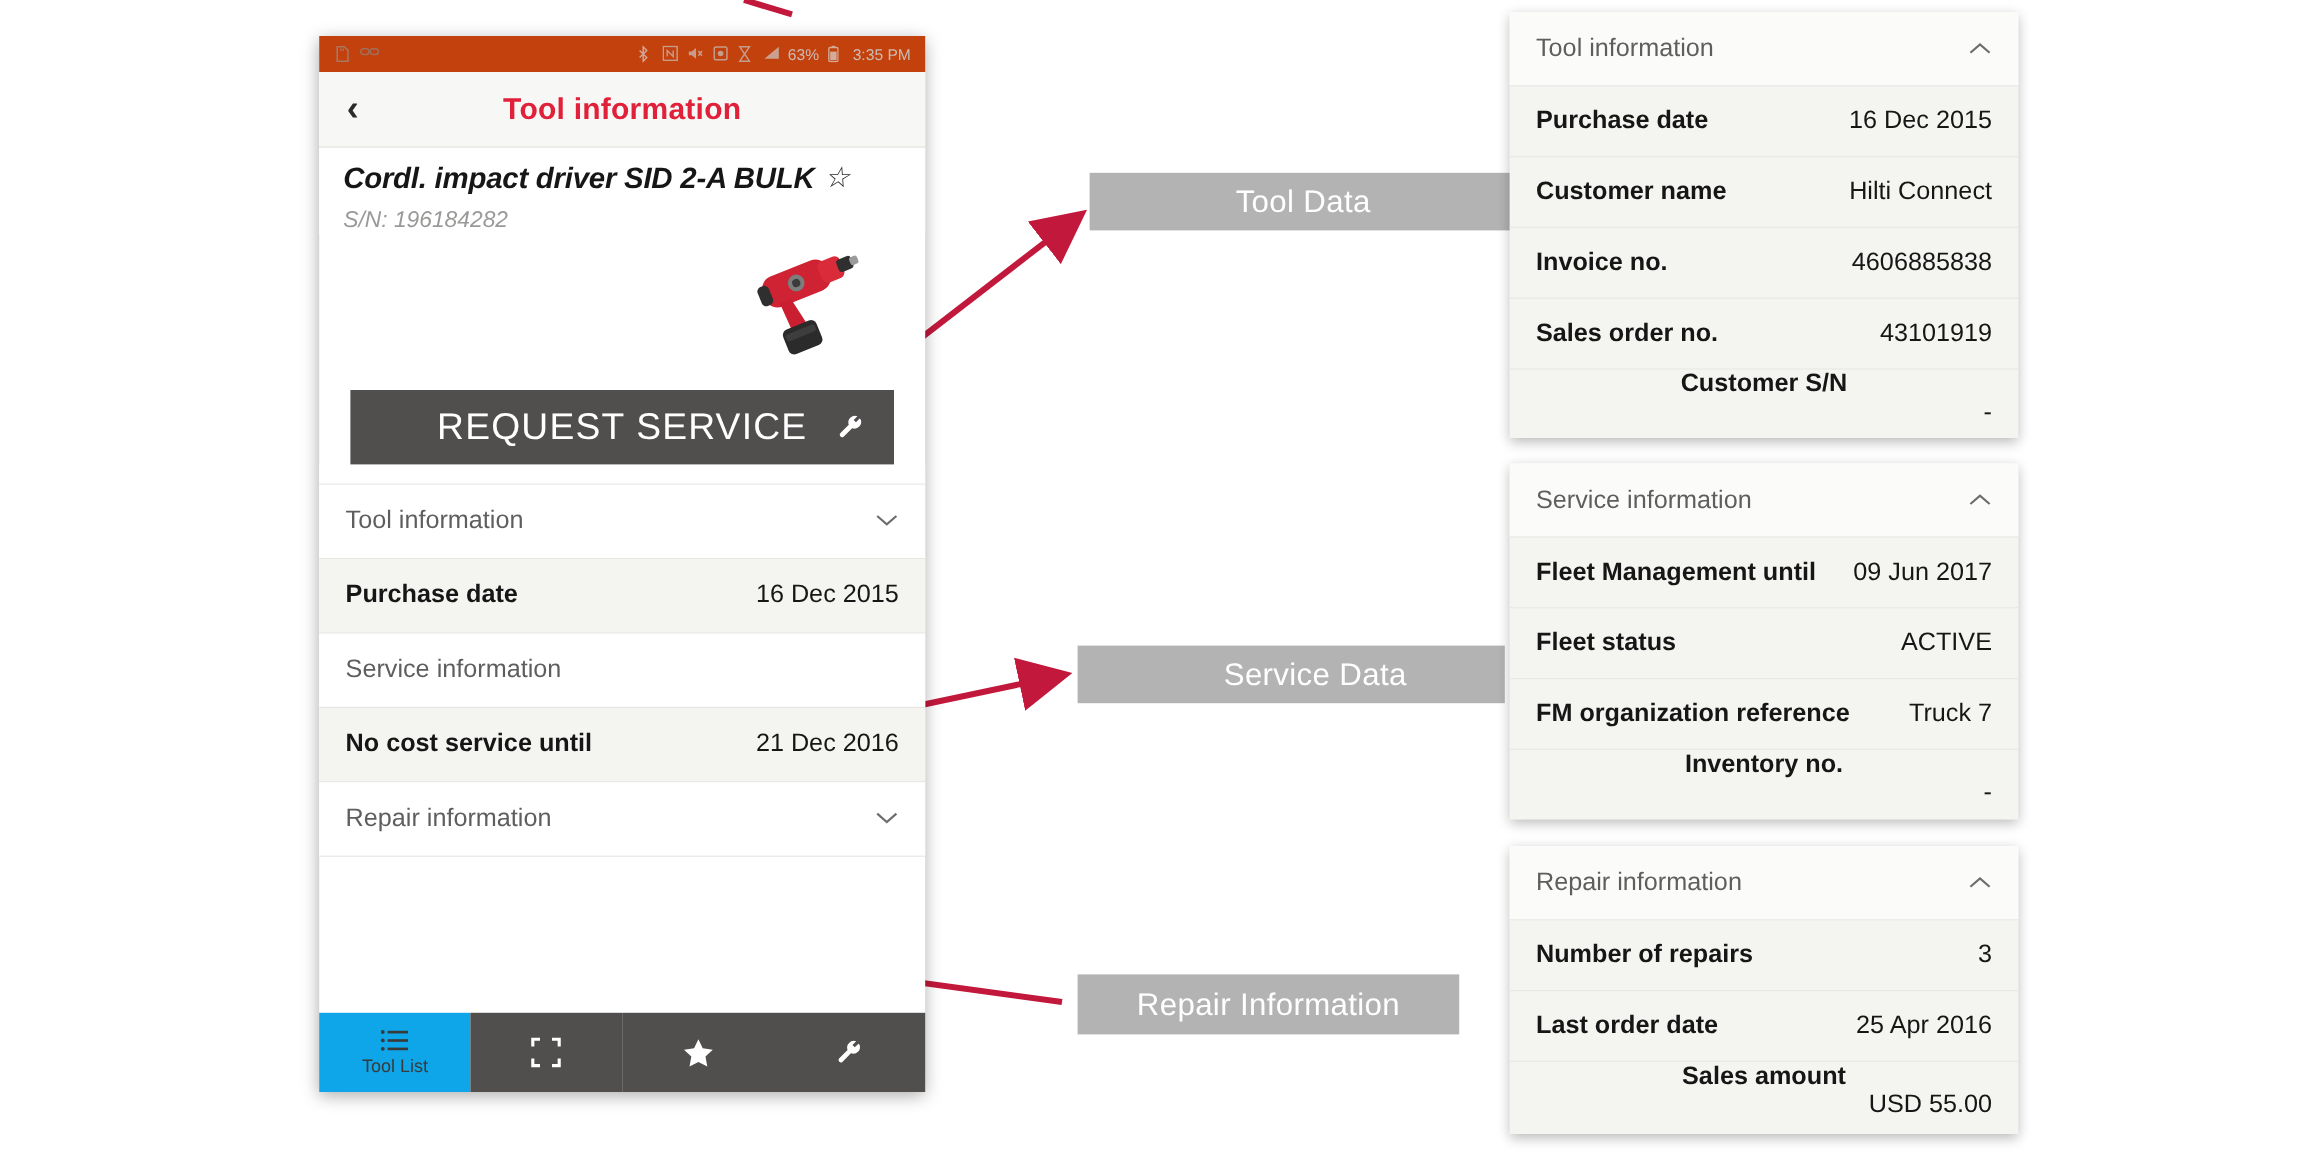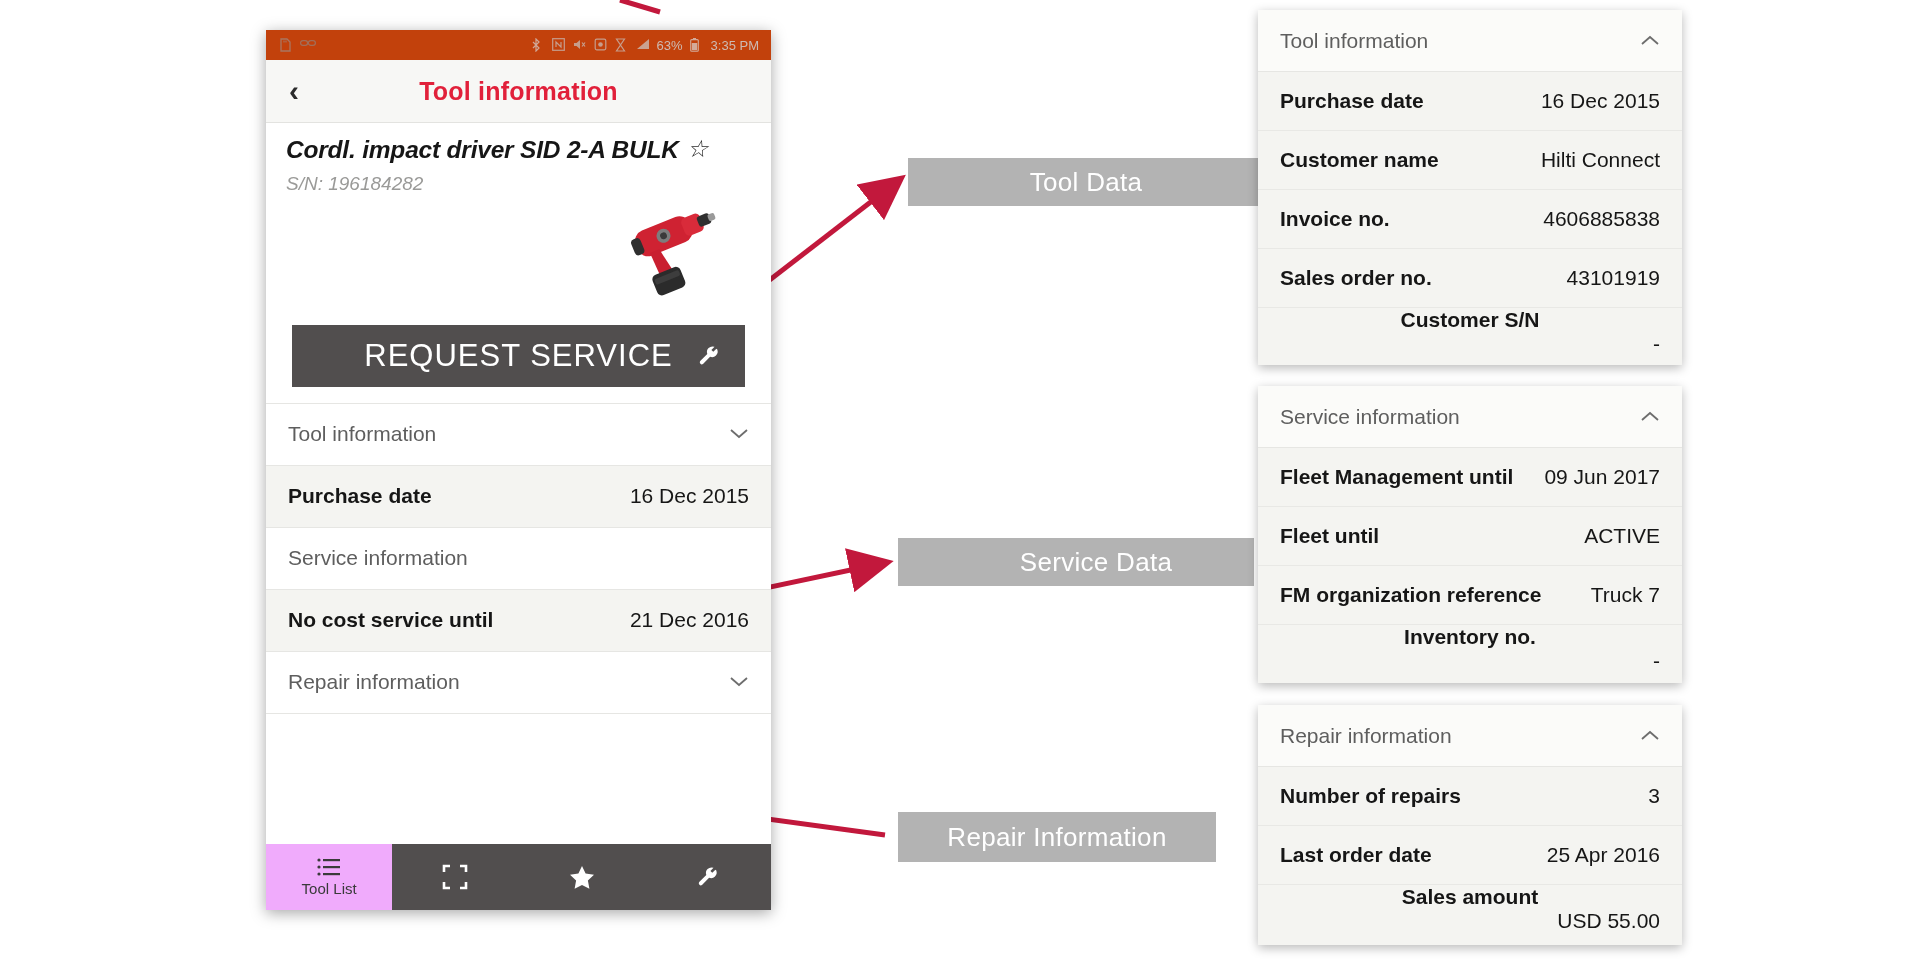--- a/index.html
+++ b/index.html
@@ -85,21 +85,21 @@
   .kv-key{font-size:21px;color:#161616;font-weight:700;}
   .kv-val{margin-left:auto;font-size:21px;color:#161616;}
 
   .bottomnav{
     position:absolute;left:0;bottom:0;width:100%;height:66px;display:flex;
   }
   .nav-tab{
     flex:1;display:flex;flex-direction:column;align-items:center;justify-content:center;
     cursor:pointer;gap:4px;
   }
-  .nav-tab.active{background:#f0abfc;color:#3a3a3a;}
+  .nav-tab.active{background:#0ea5e9;color:#3a3a3a;}
   .nav-tab.dark{background:#514e4e;color:#ffffff;}
   .nav-label{font-size:15px;}
 
   
   .callout{
     position:absolute;background:#b3b3b3;
     display:flex;align-items:center;justify-content:center;
     color:#ffffff;font-size:26px;letter-spacing:.3px;
   }
 
@@ -311,21 +311,21 @@
     <div class="nav-tab dark">
       <span>
         <svg width="24" height="24" viewBox="0 0 24 24">
           <path d="M20.3 5.6a5.6 5.6 0 0 1-7.2 7.2L6 19.9a2 2 0 0 1-2.8-2.8l7.1-7.1a5.6 5.6 0 0 1 7.2-7.2l-3.1 3.1 1.9 1.9 3.1-3.1z" fill="#ffffff"></path>
         </svg>
       </span>
     </div>
   </div>
 </div>
 
-<div class="callout" style="left:908px;top:158px;width:356px;height:48px;">
+<div class="callout" style="left:908px;top:144px;width:356px;height:48px;">
   <span>Tool Data</span>
 </div>
 <div class="callout" style="left:898px;top:538px;width:316px;height:48px;padding-left:40px;">
   <span>Service Data</span>
 </div>
 <div class="callout" style="left:898px;top:812px;width:318px;height:50px;">
   <span>Repair Information</span>
 </div>
 
 <div class="panel" style="left:1258px;top:10px;width:424px;height:355px;">
@@ -366,21 +366,21 @@
       <svg width="20" height="12" viewBox="0 0 20 12">
           <path d="M2 9l8-7 8 7" fill="none" stroke="#6d6d6d" stroke-width="1.8"></path>
         </svg>
     </span>
   </div>
   <div class="prow">
     <span class="prow-key">Fleet Management until</span>
     <span class="prow-val">09 Jun 2017</span>
   </div>
   <div class="prow">
-    <span class="prow-key">Fleet until</span>
+    <span class="prow-key">Fleet status</span>
     <span class="prow-val">ACTIVE</span>
   </div>
   <div class="prow">
     <span class="prow-key">FM organization reference</span>
     <span class="prow-val">Truck 7</span>
   </div>
   <div class="prow">
     <span class="prow-key">Inventory no.</span>
     <span class="prow-val">-</span>
   </div>

